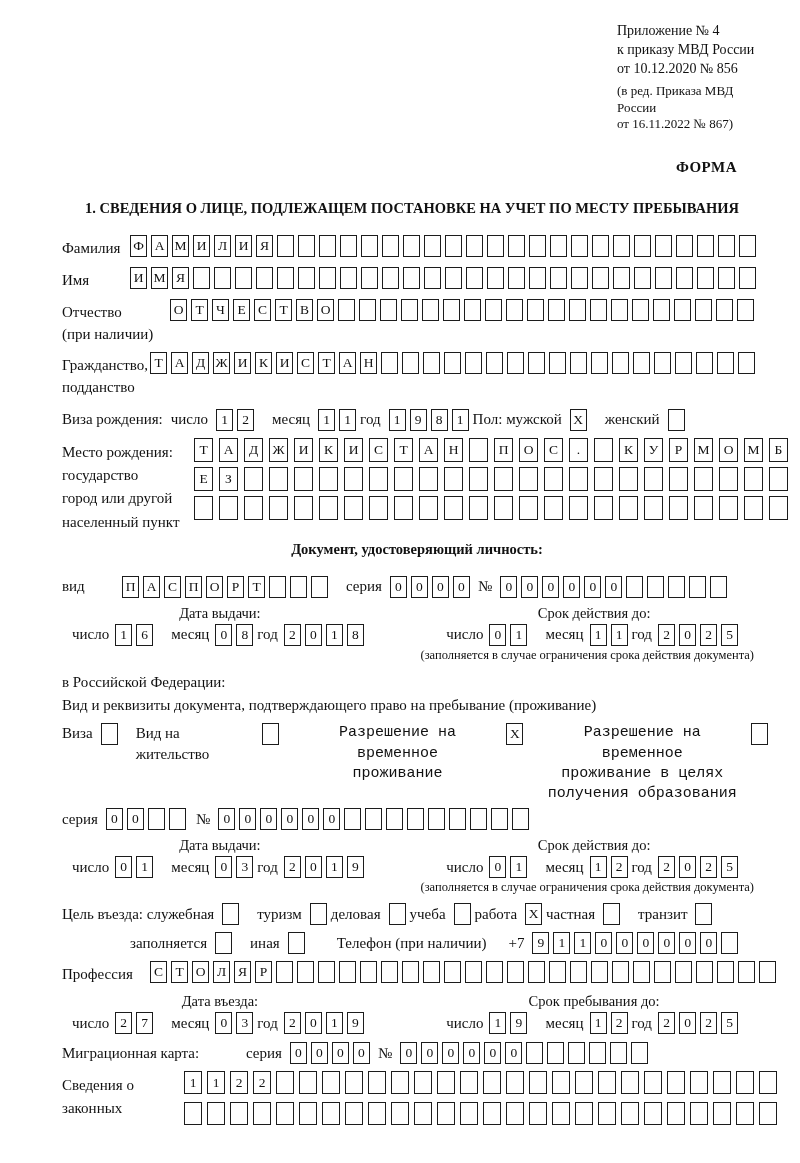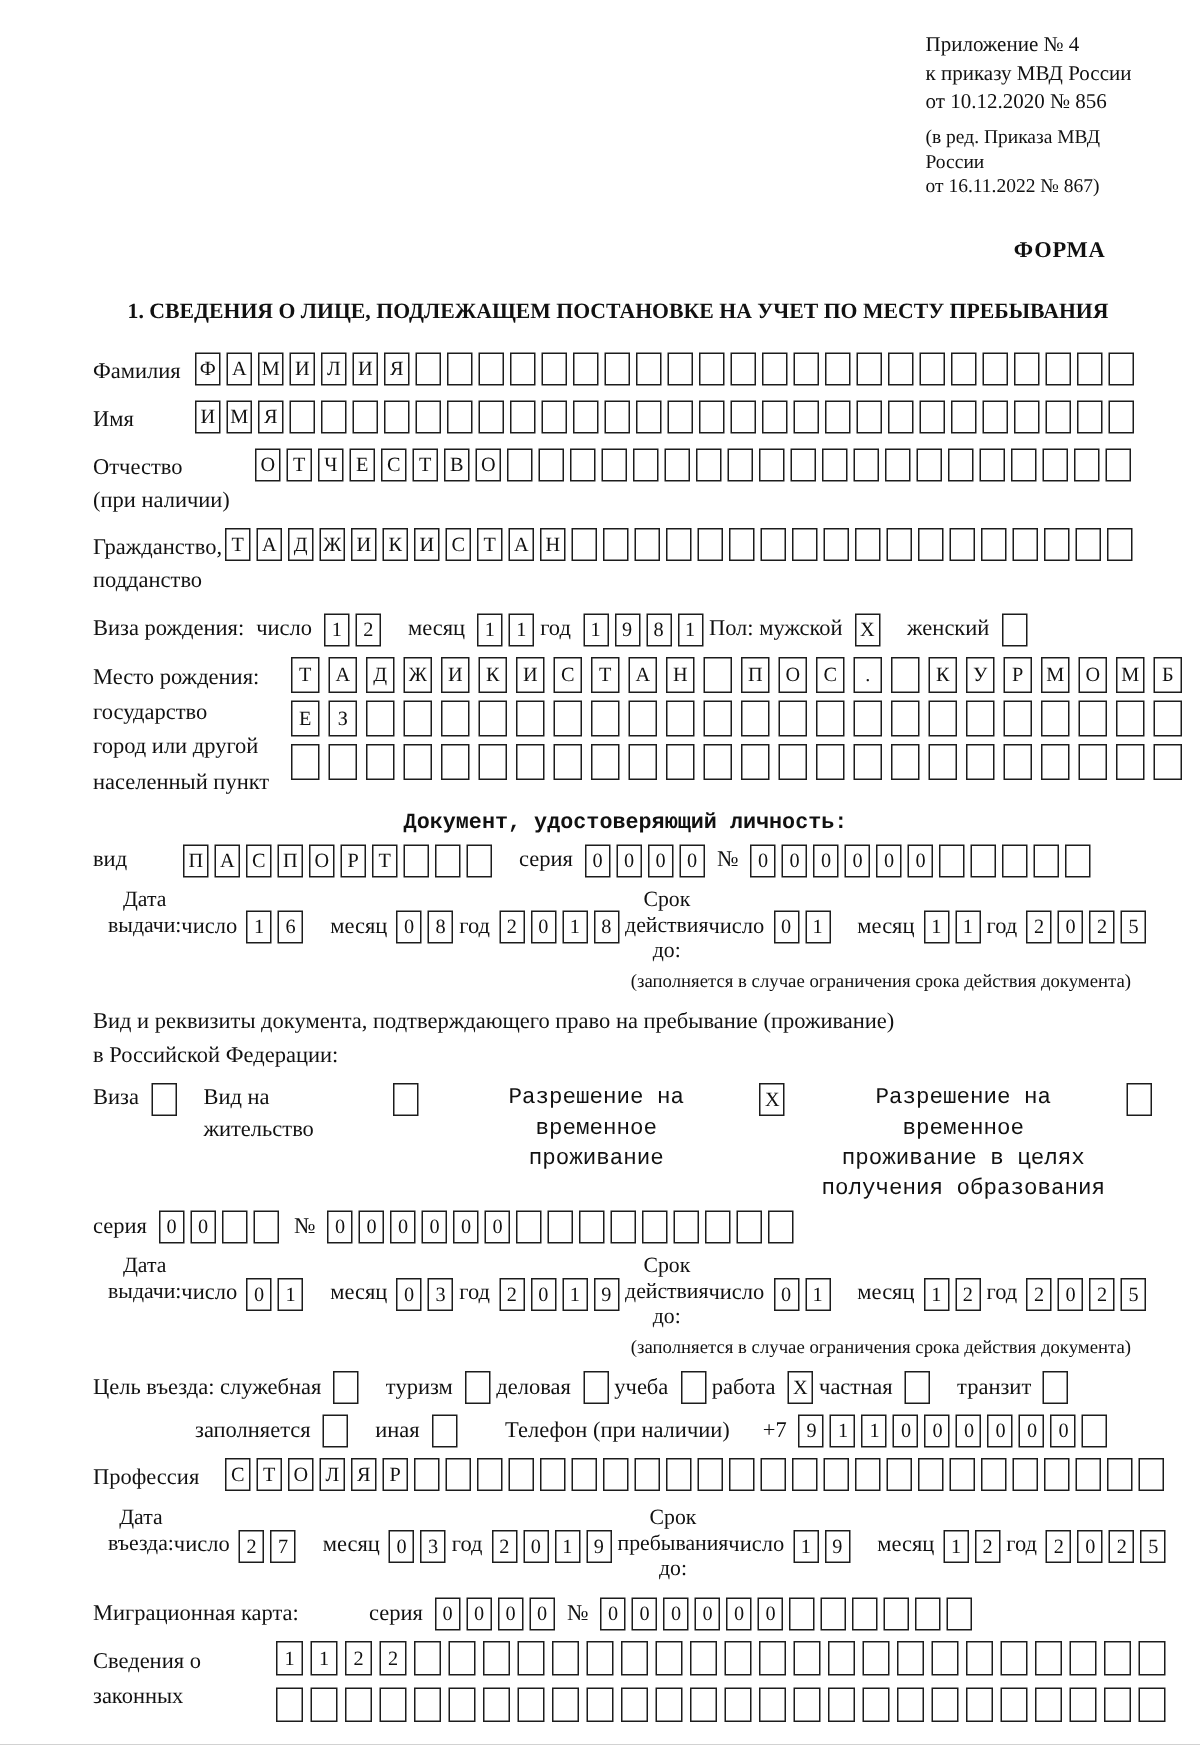--- a/index.html
+++ b/index.html
@@ -24,23 +24,23 @@
     display:inline-flex; align-items:center; justify-content:center;
     font-size:13.5px; flex:0 0 auto; background:#fff;
   }
   .wide .box { width:19px; height:24px; margin-right:6px; }
   .wide2 .box { width:18px; height:23px; margin-right:5px; }
   .cb { display:inline-flex; }
   .inline-row { display:flex; align-items:center; flex-wrap:nowrap; margin-bottom:7px; }
   .inline-row .t { margin-right:8px; white-space:nowrap; }
   .gap { width:14px; flex:0 0 auto; }
 
-  .center-bold { text-align:center; font-weight:bold; font-size:14.5px; margin:4px 0 6px 0;font-family:Liberation Mono, monospace; }
+  .center-bold { text-align:center; font-weight:bold; font-size:14.5px; margin:4px 0 18px 0; }
   .date-pair { display:flex; margin-bottom:2px; }
-  .dgroup { display:flex; }
+  .dgroup { display:flex; flex-direction:column; }
   .dgroup .dcap { text-align:center; font-size:14.5px; margin-bottom:2px; }
   .dline { display:flex; align-items:center; }
   .dline .t { margin:0 6px 0 0; white-space:nowrap; }
   .note { font-size:12.5px; text-align:right; margin:1px 18px 8px 0; }
   .para { line-height:1.55; margin-bottom:4px; }
   .chk-row { display:flex; align-items:flex-start; margin:6px 0 4px 0; }
   .chk-item { display:flex; align-items:flex-start; margin-right:14px; }
   .chk-item .t { margin-right:8px; line-height:1.35; }
   .chk-item .tc { text-align:center;font-family:Liberation Mono, monospace; }
   .mr-auto { margin-left:auto; }
@@ -417,22 +417,22 @@
             <span class="box">0</span>
             <span class="box">2</span>
             <span class="box">5</span>
           </span>
       </div>
     </div>
   </div>
   <div class="note">(заполняется в случае ограничения срока действия документа)</div>
 
   <div class="para">
+    <div>в Российской Федерации:</div>
     <div>Вид и реквизиты документа, подтверждающего право на пребывание (проживание)</div>
-    <div>в Российской Федерации:</div>
   </div>
 
   <div class="chk-row">
     <div class="chk-item">
       <span class="t">Виза</span>
       <span class="boxes cb">
           <span class="box"></span>
         </span>
     </div>
     <div class="chk-item">

